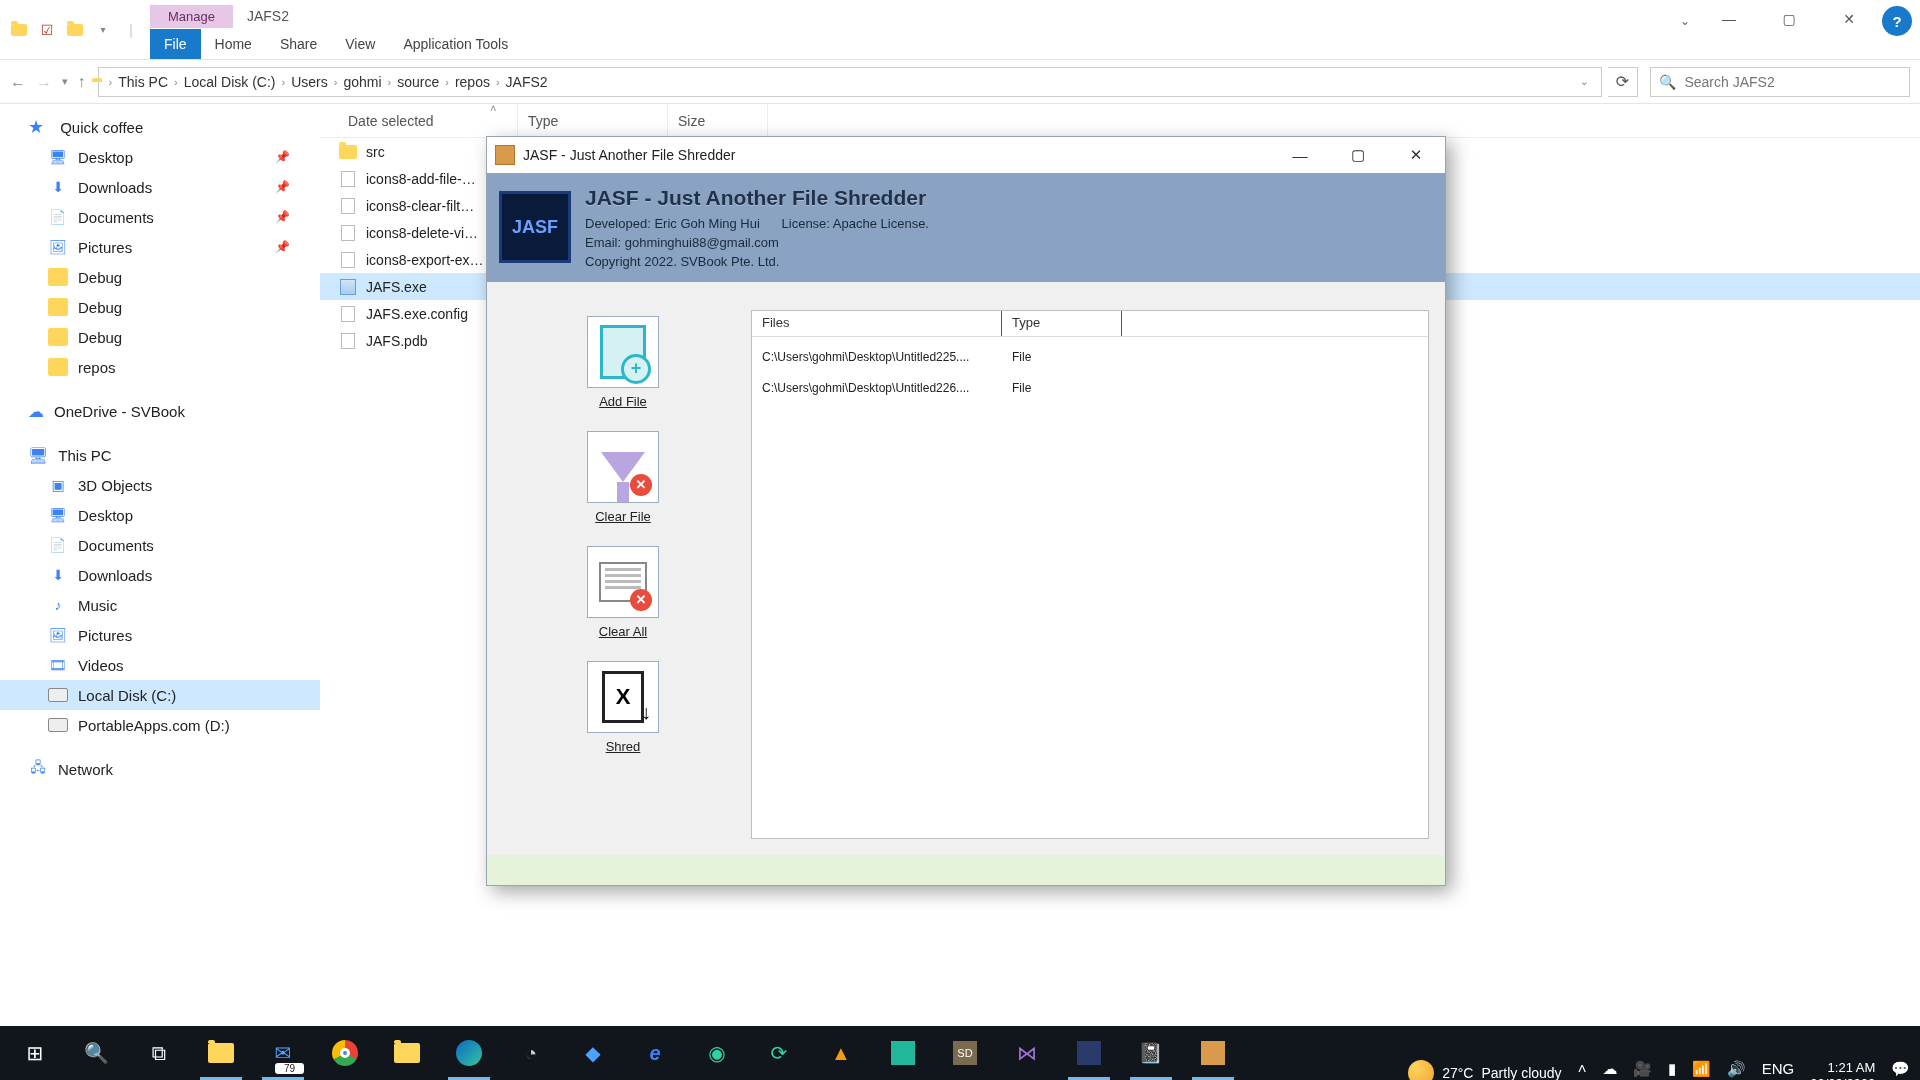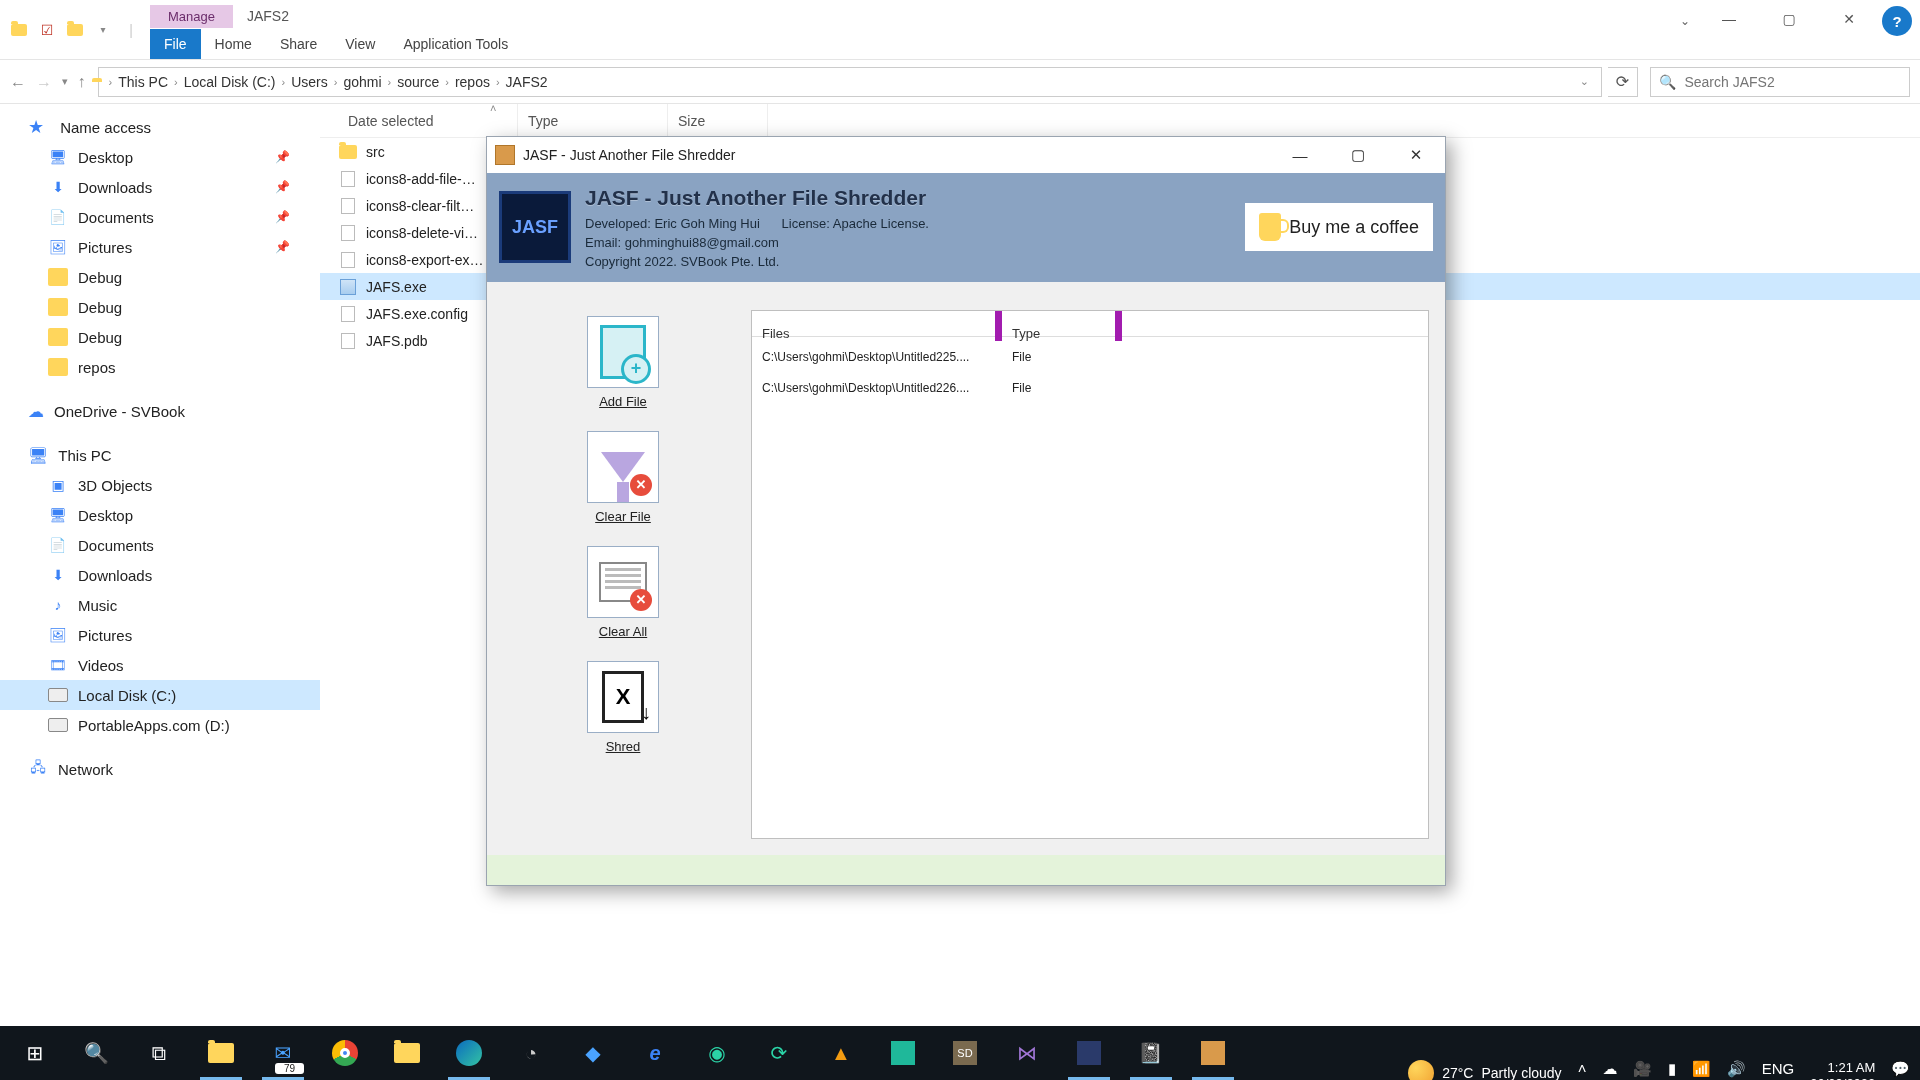--- a/index.html
+++ b/index.html
@@ -103,21 +103,21 @@
 .ic-funnel{ width:0;height:0;border-left:22px solid transparent;border-right:22px solid transparent;border-top:30px solid #b9a6e0; position:relative;}
 .ic-funnel::after{content:'';position:absolute;left:-6px;top:0;width:12px;height:20px;background:#b9a6e0;}
 .badge-x{position:absolute;right:6px;bottom:6px;width:22px;height:22px;border-radius:50%;background:#e74c3c;color:#fff;display:flex;align-items:center;justify-content:center;font-size:13px;font-weight:bold;}
 .ic-list{width:48px;height:40px;border:2px solid #888;background:#fff;display:flex;flex-direction:column;padding:4px;gap:3px;}
 .ic-list span{height:3px;background:#bbb;}
 .ic-shred{width:42px;height:52px;border:3px solid #222;background:#fff;display:flex;align-items:center;justify-content:center;font-weight:bold;font-size:22px;position:relative;}
 .ic-shred::after{content:'↓';position:absolute;right:-10px;bottom:-4px;font-size:20px;font-weight:bold;}
 
 .jasf-list { flex:1; background:#fff; border:1px solid #bfbfbf; display:flex; flex-direction:column; }
 .jl-head{ display:flex; height:26px; border-bottom:1px solid #ddd; font-size:13px; color:#333;}
-.jl-head div{ padding:15px 10px; border-right:7px solid #a21caf;}
+.jl-head div{ padding:4px 10px; border-right:1px solid #a21caf;}
 .jl-col-files{ width:250px;}
 .jl-col-type{ width:120px;}
 .jl-row{ display:flex; font-size:12px; color:#222; height:22px; align-items:center;margin-top:9px;}
 .jl-row div:first-child{ width:250px; padding-left:10px; white-space:nowrap; overflow:hidden; text-overflow:ellipsis;}
 .jl-row div:last-child{ width:120px; padding-left:10px;}
 .jasf-footer{ height:30px; background:#e4f3da;}
 
 
 .taskbar { position: absolute; left:0; right:0; bottom:0; height: 54px; background: #10161c; display:flex; align-items:center; padding: 0 4px; }
 .tb-btn { width:62px; height:54px; display:flex; align-items:center; justify-content:center; color:#fff; font-size:20px; position:relative;}
@@ -201,21 +201,21 @@
       <input placeholder="Search JAFS2" style="">
     </div>
   </div>
 
   <div class="body">
 
     <div class="sidebar">
       <div class="sb-group">
         <div class="sb-item">
           <span class="sb-star">★</span>
-          <span>Name access</span>
+          <span>Quick coffee</span>
         </div>
         <div class="sb-item child">
             <span class="sb-icon" style="color:#3b82f6;">🖥</span>
             <span>Desktop</span>
             <span class="pin">📌</span>
           </div>
         <div class="sb-item child">
             <span class="sb-icon" style="color:#3b82f6;">⬇</span>
             <span>Downloads</span>
             <span class="pin">📌</span>
@@ -384,24 +384,20 @@
     </div>
   </div>
 
   <div class="jasf-banner">
     <div class="jasf-logo">JASF</div>
     <div class="jasf-meta">
       <div class="hdr">JASF - Just Another File Shredder</div>
       <div><span>Developed: Eric Goh Ming Hui</span>&nbsp;&nbsp;&nbsp;&nbsp;&nbsp;&nbsp;<span>License: Apache License.</span></div>
       <div>Email: gohminghui88@gmail.com</div>
       <div>Copyright 2022. SVBook Pte. Ltd.</div>
-    </div>
-    <div class="coffee-btn">
-      <span class="coffee-cup"></span>
-      <span>Buy me a coffee</span>
     </div>
   </div>
 
   <div class="jasf-body">
     <div class="jasf-actions">
       <div class="act">
         <div class="box">
             <div class="ic-addfile"></div>
           </div>
         <div class="lbl">Add File</div>

